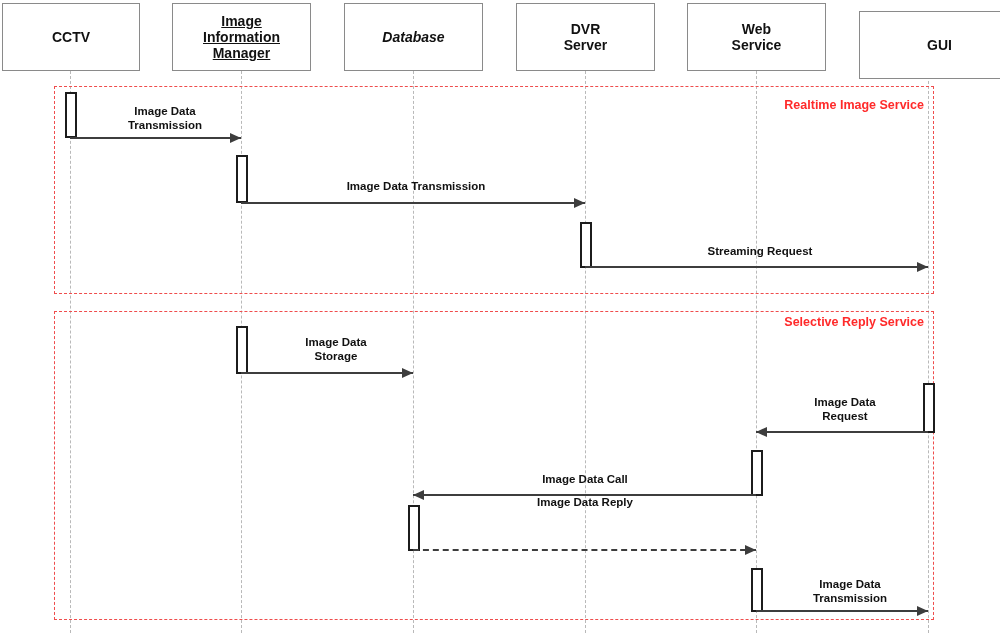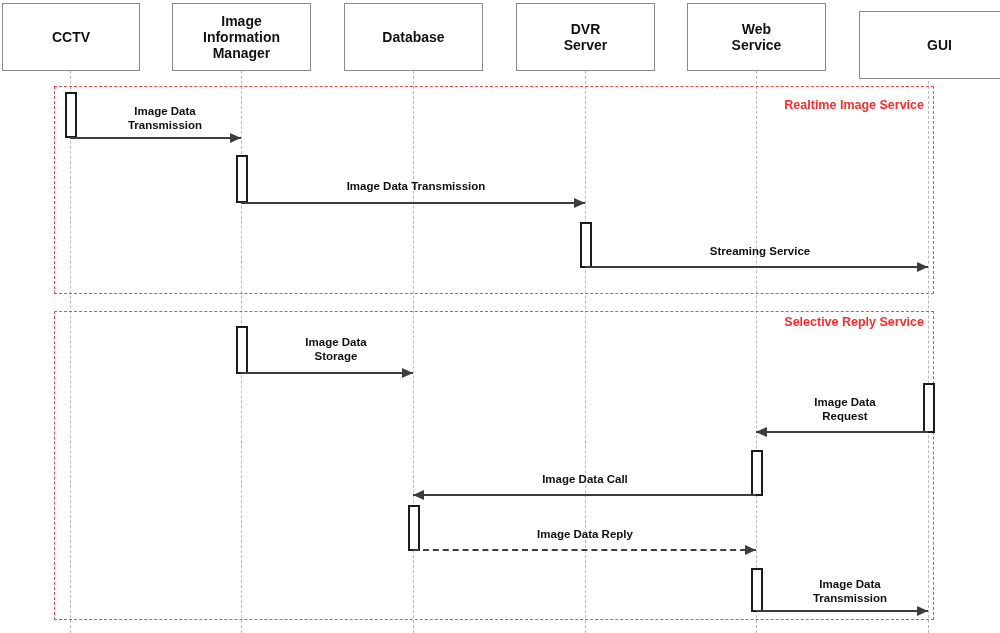--- a/index.html
+++ b/index.html
@@ -134,51 +134,51 @@
   <div id="messages-layer">
       <div class="msg-line" style="left: 70px; top: 137px; width: 171px;"></div>
       <div class="arrowhead right" style="top: 133px; left: 230px;"></div>
       <div class="msg-label" style="left: 85px; top: 105px; width: 160px;">Image Data
 Transmission</div>
       <div class="msg-line" style="left: 241px; top: 202px; width: 344px;"></div>
       <div class="arrowhead right" style="top: 198px; left: 574px;"></div>
       <div class="msg-label" style="left: 256px; top: 180px; width: 320px;">Image Data Transmission</div>
       <div class="msg-line" style="left: 585px; top: 266px; width: 343px;"></div>
       <div class="arrowhead right" style="top: 262px; left: 917px;"></div>
-      <div class="msg-label" style="left: 600px; top: 245px; width: 320px;">Streaming Service</div>
+      <div class="msg-label" style="left: 600px; top: 245px; width: 320px;">Streaming Request</div>
       <div class="msg-line" style="left: 241px; top: 372px; width: 172px;"></div>
       <div class="arrowhead right" style="top: 368px; left: 402px;"></div>
       <div class="msg-label" style="left: 256px; top: 336px; width: 160px;">Image Data
 Storage</div>
       <div class="msg-line" style="left: 756px; top: 431px; width: 172px;"></div>
       <div class="arrowhead left" style="top: 427px; left: 756px;"></div>
       <div class="msg-label" style="left: 770px; top: 396px; width: 150px;">Image Data
 Request</div>
       <div class="msg-line" style="left: 413px; top: 494px; width: 343px;"></div>
       <div class="arrowhead left" style="top: 490px; left: 413px;"></div>
       <div class="msg-label" style="left: 425px; top: 473px; width: 320px;">Image Data Call</div>
       <div class="msg-line dashed" style="left: 413px; top: 549px; width: 343px;"></div>
       <div class="arrowhead right" style="top: 545px; left: 745px;"></div>
-      <div class="msg-label" style="left: 425px; top: 528px; width: 320px;">Image Data Reply</div>
+      <div class="msg-label" style="left: 425px; top: 496px; width: 320px;">Image Data Reply</div>
       <div class="msg-line" style="left: 756px; top: 610px; width: 172px;"></div>
       <div class="arrowhead right" style="top: 606px; left: 917px;"></div>
       <div class="msg-label" style="left: 770px; top: 578px; width: 160px;">Image Data
 Transmission</div>
     </div>
   <div id="actors-layer">
       <div class="actor-box" style="left: 2px; top: 3px; width: 138px; height: 68px;">
         <span style="white-space: pre-line;">CCTV</span>
       </div>
       <div class="actor-box" style="left: 172px; top: 3px; width: 139px; height: 68px;">
-        <span style="white-space: pre-line;">Image
+        <span style="white-space: pre-line; text-decoration: underline;">Image
 Information
 Manager</span>
       </div>
       <div class="actor-box" style="left: 344px; top: 3px; width: 139px; height: 68px;">
-        <span style="white-space: pre-line;">Database</span>
+        <span style="white-space: pre-line; font-style: italic;">Database</span>
       </div>
       <div class="actor-box" style="left: 516px; top: 3px; width: 139px; height: 68px;">
         <span style="white-space: pre-line;">DVR
 Server</span>
       </div>
       <div class="actor-box" style="left: 687px; top: 3px; width: 139px; height: 68px;">
         <span style="white-space: pre-line;">Web
 Service</span>
       </div>
       <div class="actor-box" style="left: 859px; top: 11px; width: 161px; height: 68px;">

